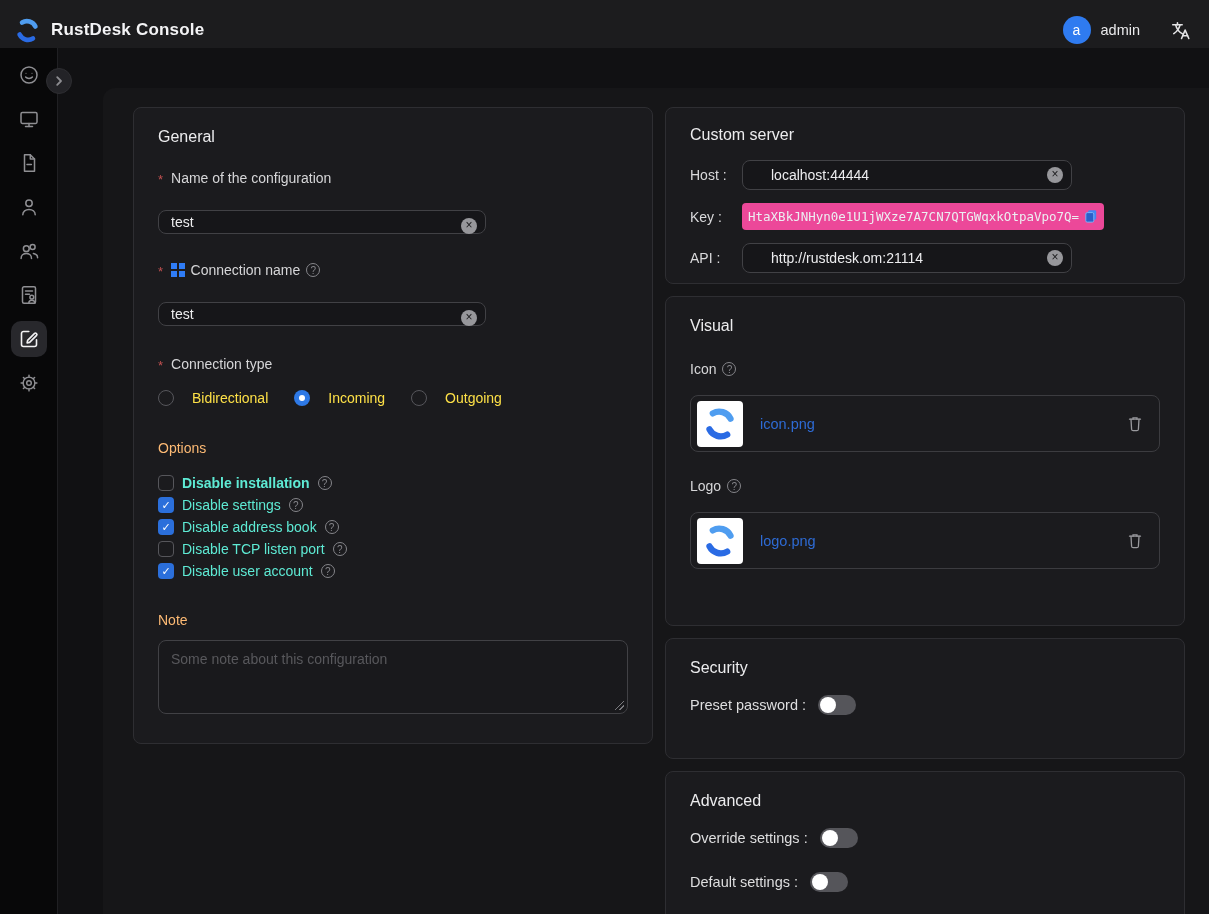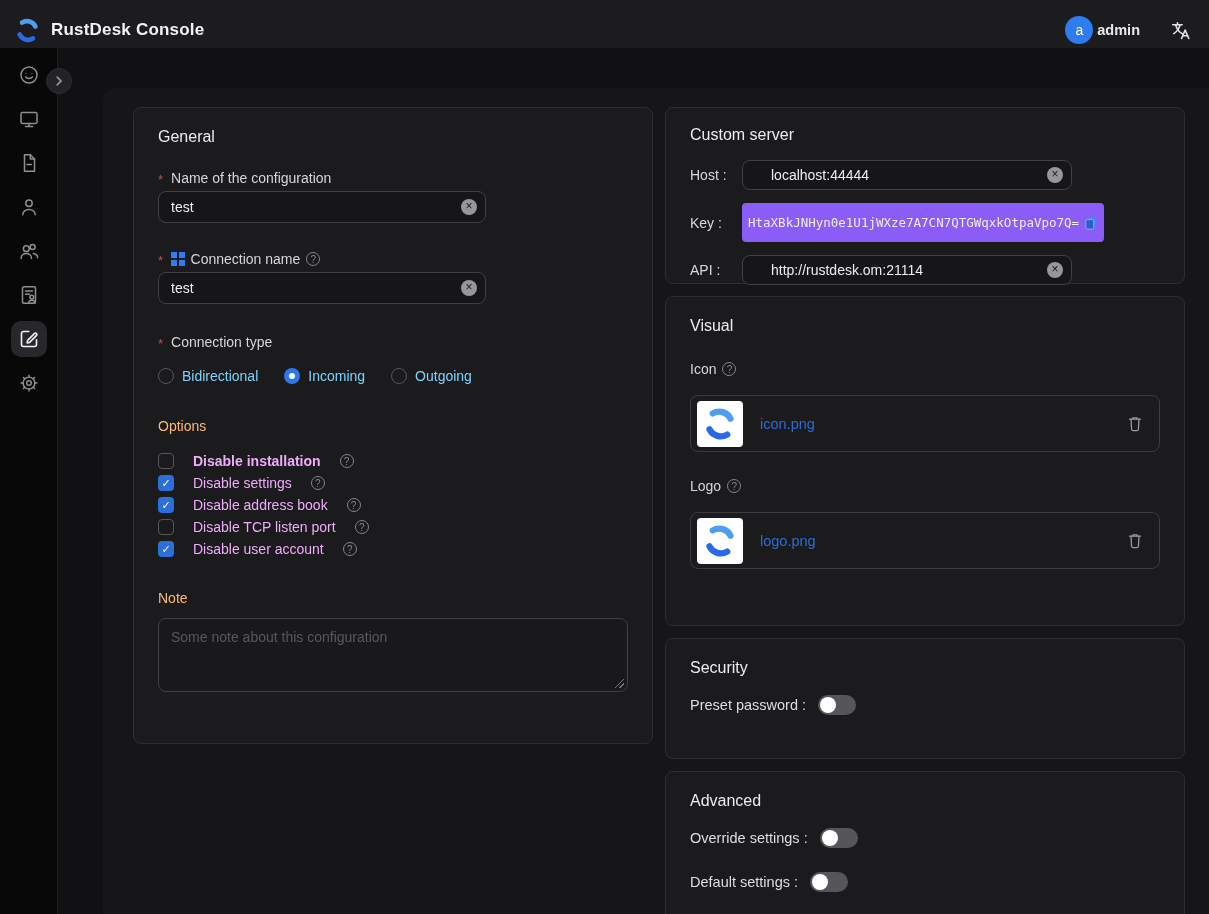--- a/index.html
+++ b/index.html
@@ -6,21 +6,21 @@
   html,body { width:1209px; height:914px; overflow:hidden; }
   body { background:#111113; font-family:"Liberation Sans",sans-serif; color:#e8e8ea; }
 
   
   .topbar { height:48px; background:#1c1c1e; display:flex; align-items:center; padding:12px 18px 0 14px; }
   .brand { display:flex; align-items:center; gap:10px; }
   .brand-title { font-size:17px; font-weight:bold; color:#f3f3f5; letter-spacing:.2px; }
   .topbar-spacer { flex:1; }
   .avatar { width:28px; height:28px; border-radius:50%; background:#2f7bf0; color:#fff;
             display:flex; align-items:center; justify-content:center; font-size:14px; }
-  .user-name { font-size:14.5px; color:#e9e9eb; margin-left:4px;font-weight:bold; }
+  .user-name { font-size:14.5px; color:#e9e9eb; margin-left:10px; }
   .translate-btn { margin-left:30px; display:flex; align-items:center; cursor:pointer; }
 
   
   .app { position:relative; height:866px; background:#111113; }
   .sidebar { position:absolute; left:0; top:0; bottom:0; width:58px; background:#080809;
              border-right:1px solid #202023; display:flex; flex-direction:column; align-items:center; z-index:2; }
   .nav-item { width:36px; height:36px; margin-bottom:8px; border-radius:10px;
               display:flex; align-items:center; justify-content:center; cursor:pointer; }
   .nav-item:first-child { margin-top:9px; }
   .nav-item.active { background:#28282c; }
@@ -38,62 +38,62 @@
   .card { background:#1b1b1e; border:1px solid #2e2e32; border-radius:8px; padding:20px 24px; }
   .card-title { font-size:16px; color:#ececee; margin-bottom:24px; font-weight:normal; }
 
   
   .field-label { font-size:14px; color:#d6d6d8; display:flex; align-items:center; gap:6px; }
   .req::before { content:"*"; color:#c05050; font-size:13px; margin-right:2px; position:relative; top:1px; }
   .help { width:14px; height:14px; border:1.2px solid #85858a; border-radius:50%; color:#85858a;
           font-size:10px; display:inline-flex; align-items:center; justify-content:center; flex:none; }
   .help::before { content:"?"; }
 
-  .text-input { position:relative; width:328px; height:32px; margin-top:5px; }
+  .text-input { position:relative; width:328px; height:24px; margin-top:24px; }
   .text-input input { width:100%; height:100%; background:#161619; border:1px solid #414145;
                       border-radius:8px; color:#ededef; font-size:14px; padding:0 30px 0 12px;
                       font-family:"Liberation Sans",sans-serif; outline:none; }
   .clear-btn { position:absolute; right:9px; top:8px; width:16px; height:16px; border-radius:50%;
                background:#97979b; color:#1b1b1d; font-size:12px; line-height:15px; text-align:center; cursor:pointer; }
   .clear-btn::before { content:"×"; }
 
   .win-logo { display:inline-grid; grid-template-columns:6px 6px; grid-template-rows:6px 6px; gap:1.5px; }
   .win-logo span { background:#2f7cf6; }
 
   .radio-row { display:flex; align-items:center; gap:26px; margin-top:18px; }
-  .radio { display:flex; align-items:center; gap:8px; font-size:14px; color:#7dd3fc; cursor:pointer; }
+  .radio { display:flex; align-items:center; gap:18px; font-size:14px; color:#fde047; cursor:pointer; }
   .radio-dot { width:16px; height:16px; border-radius:50%; border:1.5px solid #56565b; flex:none; }
   .radio.on .radio-dot { border:none; background:#2e79e6; position:relative; }
   .radio.on .radio-dot::after { content:""; position:absolute; left:5px; top:5px; width:6px; height:6px;
                                 border-radius:50%; background:#fff; }
 
   .group-label { font-size:14px; color:#fdba74; }
-  .chk-row { display:flex; align-items:center; gap:19px; height:22px; font-size:14px; color:#f0abfc; cursor:pointer; }
+  .chk-row { display:flex; align-items:center; gap:8px; height:22px; font-size:14px; color:#5eead4; cursor:pointer; }
   .chk-box { width:16px; height:16px; border-radius:4px; border:1.5px solid #56565b; flex:none; }
   .chk-row.on .chk-box { border:none; background:#2b6fdb; color:#fff; font-size:11px; line-height:16px; text-align:center; }
   .chk-row.on .chk-box::before { content:"✓"; }
   .chk-row.bold .chk-label { font-weight:bold; }
 
   .note-wrap { position:relative; margin-top:12px; }
   .note-wrap textarea { width:470px; height:74px; background:#19191c; border:1px solid #414145;
                         border-radius:8px; resize:none; padding:10px 12px; font-size:14px; color:#14b8a6;
                         font-family:"Liberation Sans",sans-serif; outline:none; }
   .note-wrap textarea::placeholder { color:#58585c; }
   .note-wrap::after { content:""; position:absolute; right:4px; bottom:8px; width:9px; height:9px;
       background:linear-gradient(135deg, transparent 0 45%, #7a7a7e 45% 52%, transparent 52% 72%, #7a7a7e 72% 80%, transparent 80%); }
 
   
   .srv-row { display:flex; align-items:center; margin-top:16px; }
   .srv-label { width:52px; font-size:14px; color:#d9d9db; flex:none; }
   .srv-input { position:relative; width:330px; height:30px; }
   .srv-input input { width:100%; height:100%; background:#161619; border:1px solid #414145; border-radius:8px;
                      color:#ededef; font-size:14px; padding:0 30px 0 28px; font-family:"Liberation Sans",sans-serif; outline:none; }
   .srv-input .clear-btn { top:7px; }
-  .key-pill { display:flex; align-items:flex-end; gap:5px; background:#8b5cf6; border-radius:4px;
-              padding:12px 6px; }
+  .key-pill { display:flex; align-items:flex-start; gap:5px; background:#ec4899; border-radius:4px;
+              padding:6px 6px; }
   .key-text { font-family:"DejaVu Sans Mono",monospace; font-size:12.5px; color:#eceff2; white-space:nowrap; }
 
   
   .upload-box { display:flex; align-items:center; border:1px solid #3c3c40; border-radius:8px;
                 height:57px; padding:0 16px 0 6px; margin-top:13px; }
   .thumb { width:46px; height:46px; background:#fff; border-radius:4px; display:flex; align-items:center;
            justify-content:center; flex:none; }
   .file-link { color:#2e6bd4; font-size:14.5px; margin-left:17px; cursor:pointer; }
   .upload-spacer { flex:1; }
   .trash-btn { cursor:pointer; display:flex; }

